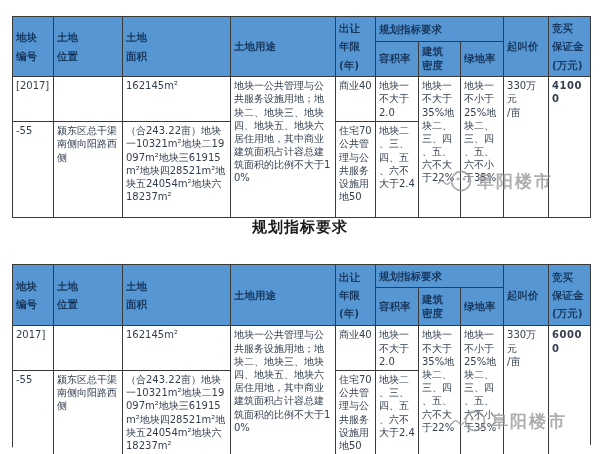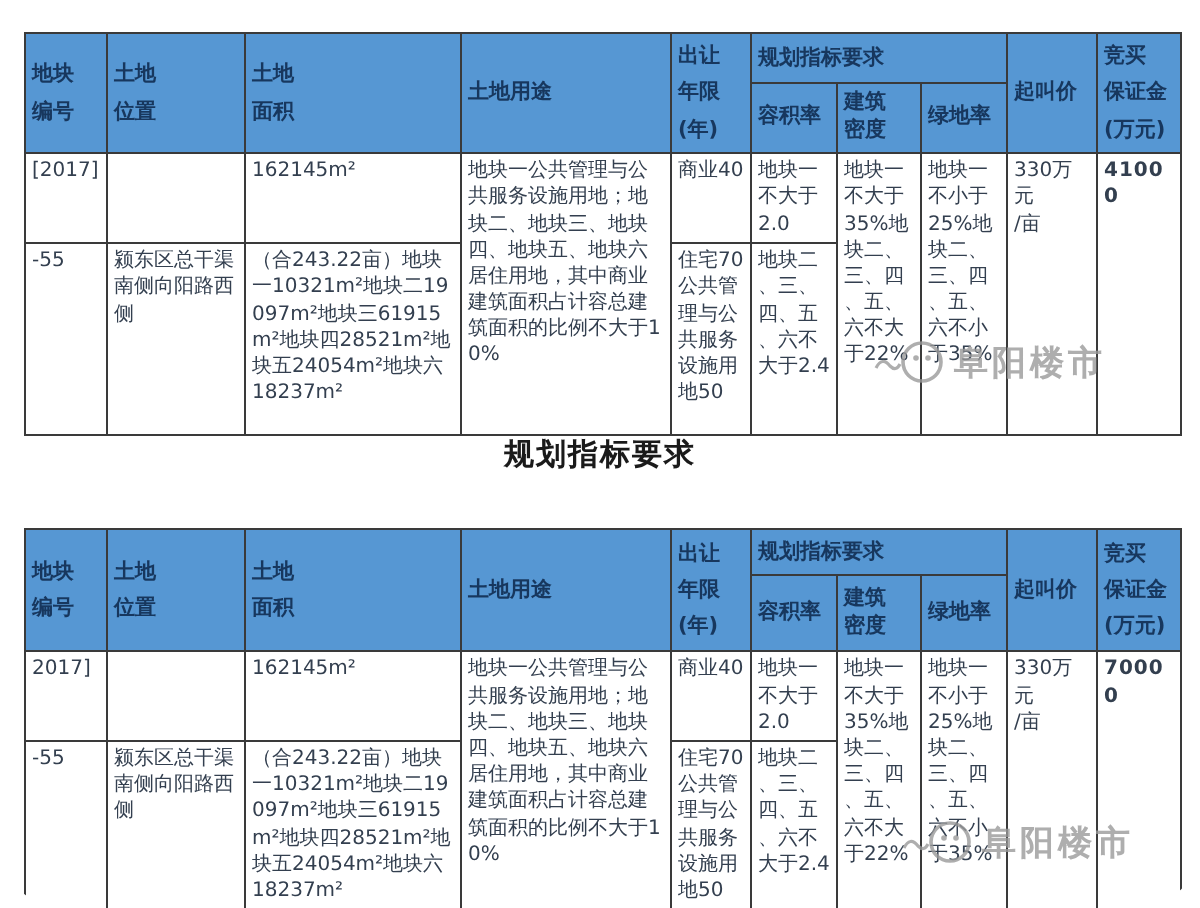--- a/index.html
+++ b/index.html
@@ -184,21 +184,21 @@
       <td class="pn-top">2017]</td>
       <td></td>
       <td class="vmid">162145m²</td>
       <td rowspan="2" class="vmid">地块一公共管理与公共服务设施用地；地块二、地块三、地块四、地块五、地块六居住用地，其中商业建筑面积占计容总建筑面积的比例不大于10%</td>
       <td class="vmid">商业40</td>
       <td>地块一不大于2.0</td>
       <td rowspan="2" class="vmid">地块一不大于35%地块二、三、四、五、六不大于22%</td>
       <td rowspan="2" class="vmid">地块一不小于25%地块二、三、四、五、六不小于35%</td>
       <td rowspan="2" class="price">330万元
 /亩</td>
-      <td rowspan="2" class="deposit">70000</td>
+      <td rowspan="2" class="deposit">60000</td>
     </tr>
     <tr class="rb">
       <td class="pn-bottom">-55</td>
       <td>颍东区总干渠南侧向阳路西侧</td>
       <td>（合243.22亩）地块一10321m²地块二19097m²地块三61915m²地块四28521m²地块五24054m²地块六18237m²</td>
       <td>住宅70公共管理与公共服务设施用地50</td>
       <td>地块二、三、四、五、六不大于2.4</td>
     </tr>
   </tbody>
     </table>

